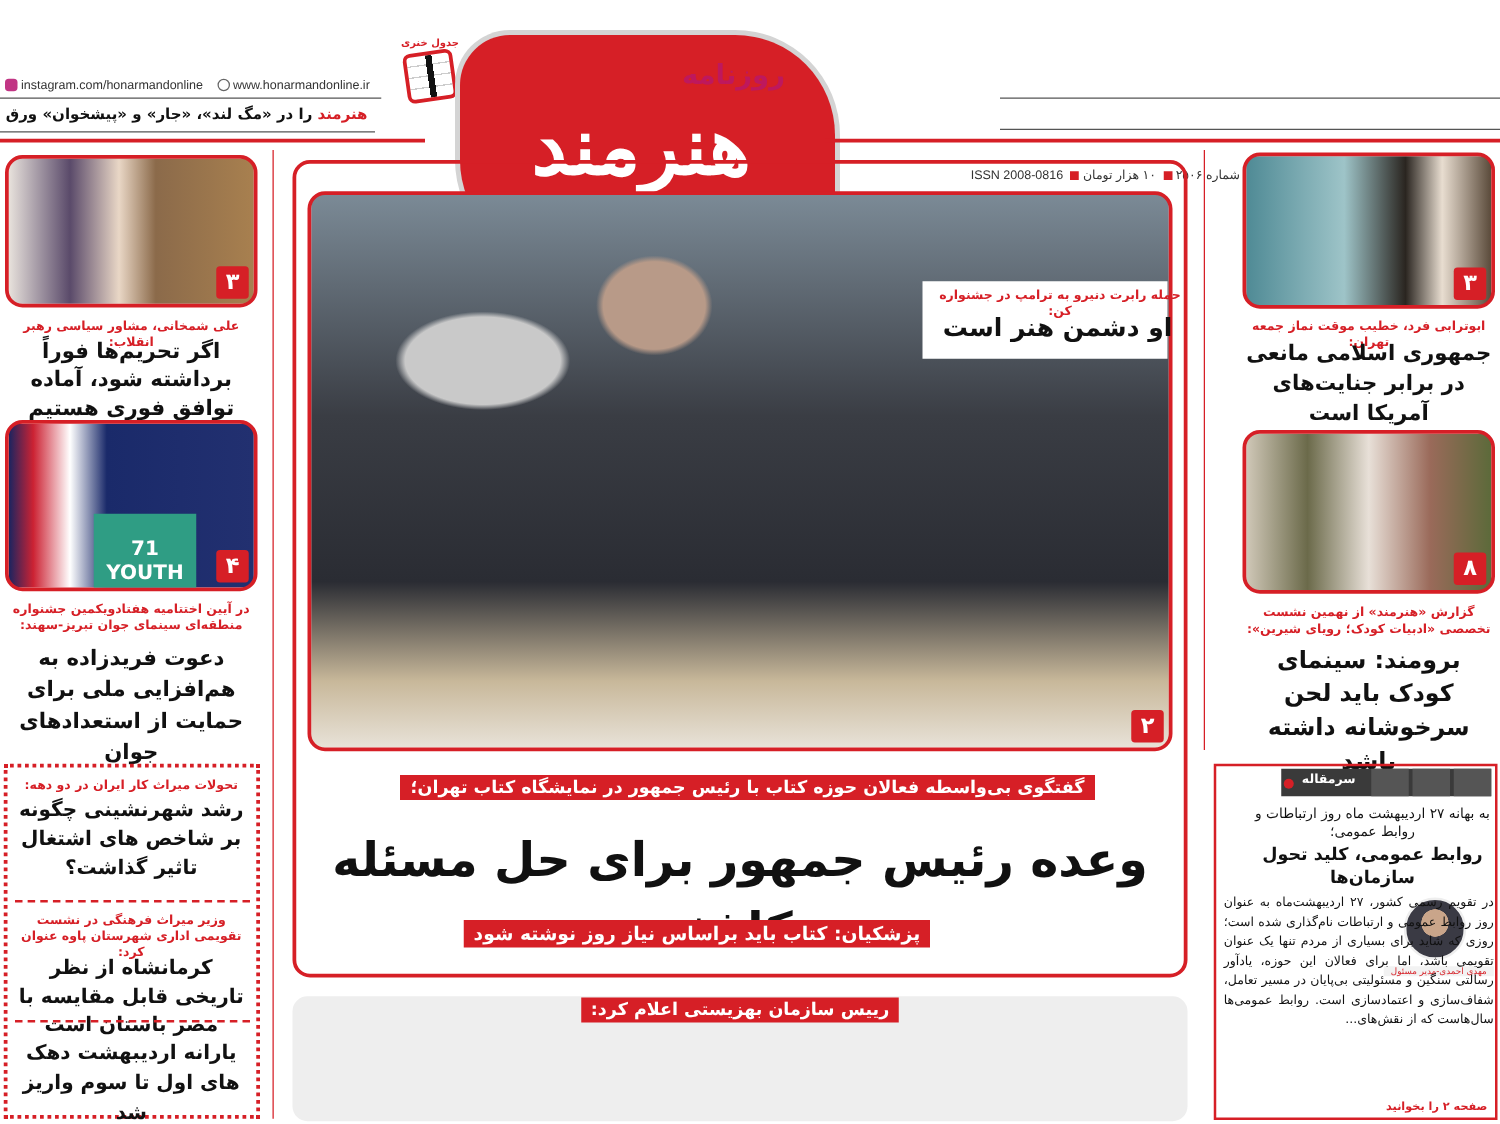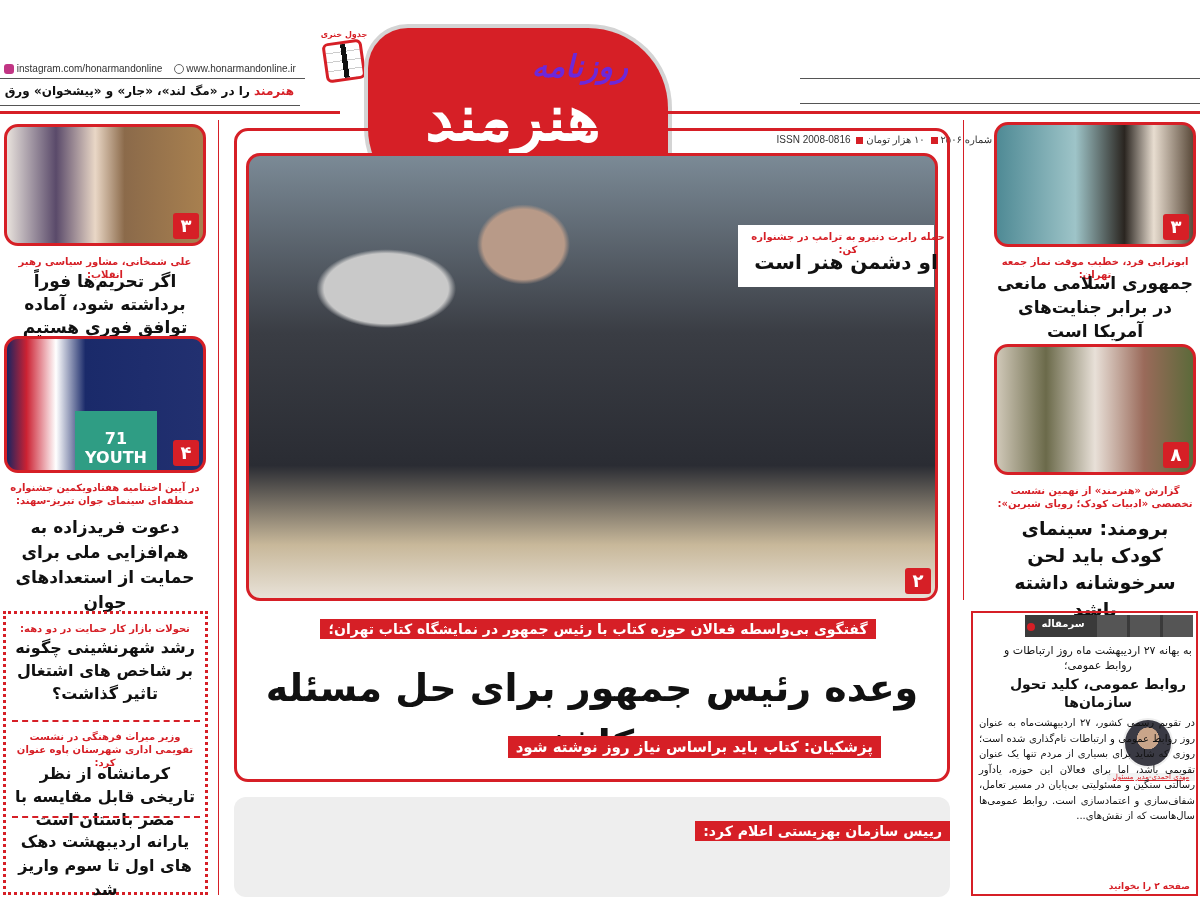--- a/index.html
+++ b/index.html
@@ -40,21 +40,21 @@
 
   <div class="abs" style="left:316px;top:14px;width:56px;height:60px;">
     <div class="red" style="font-size:8px;text-align:center;font-weight:bold;margin-top:16px;">جدول خنری</div>
     <div style="margin:2px auto 0;width:40px;height:40px;border:3px solid #d61f26;border-radius:6px;background:
       linear-gradient(90deg, transparent 45%, #111 45%, #111 60%, transparent 60%),
       repeating-linear-gradient(0deg,#fff 0 8px,#ccc 8px 9px);transform:rotate(-8deg);"></div>
   </div>
 
   <div class="abs" style="left:368px;top:8px;width:300px;height:200px;">
     <div style="position:absolute;left:0;top:20px;width:300px;height:180px;background:#d61f26;border-radius:40px 80px 40px 80px;box-shadow:0 0 0 4px #d4d4d4;"></div>
-    <div class="rtl" style="position:absolute;right:40px;top:40px;font-size:31px;font-weight:bold;color:#6d28d9;font-style:italic;">روزنامه</div>
+    <div class="rtl" style="position:absolute;right:40px;top:40px;font-size:22px;font-weight:bold;color:#be185d;">روزنامه</div>
     <div class="rtl" style="position:absolute;left:10px;top:72px;width:270px;text-align:center;font-size:64px;font-weight:bold;color:#fff;font-family:'DejaVu Serif',serif;">هنرمند</div>
     <div class="rtl" style="position:absolute;right:20px;top:170px;font-size:11px;color:#fff;font-style:italic;">...باید که خاک درگه اهل هنر شوی</div>
   </div>
 
   <div class="topline" style="left:800px;top:78px;width:400px;"></div>
   <div class="abs small-info rtl" style="right:8px;top:86px;font-weight:normal;margin-top:48px;">
     <span>شنبه ۲۷ اردیبهشت ماه ۱۴۰۴</span><span class="sq"></span>
     <span>سال هجدهم</span><span class="sq"></span>
     <span>شماره ۲۵۰۶</span><span class="sq"></span>
     <span>۱۰ هزار تومان</span><span class="sq"></span>
@@ -75,21 +75,21 @@
 <div class="headline" style="left:4px;top:270px;width:202px;font-size:17px;line-height:23px;">اگر تحریم‌ها فوراً برداشته شود، آماده توافق فوری هستیم</div>
 
 <div class="photo" style="left:4px;top:336px;width:202px;height:137px;background:linear-gradient(90deg,#1a2460 0%,#c23 10%,#fff 25%,#1a2a6a 40%,#223070 100%);">
   <div style="position:absolute;left:68px;top:72px;width:82px;height:62px;background:#2f9d84;color:#fff;font-size:16px;font-weight:bold;padding:18px 4px 0;text-align:center;">71 YOUTH CINEMA</div>
   <div class="badge">۴</div>
 </div>
 <div class="kicker" style="left:4px;top:481px;width:202px;">در آیین اختتامیه هفتاد‌ویکمین جشنواره منطقه‌ای سینمای جوان تبریز-سهند:</div>
 <div class="headline" style="left:4px;top:515px;width:202px;font-size:17px;line-height:25px;">دعوت فریدزاده به هم‌افزایی ملی برای حمایت از استعدادهای جوان</div>
 
 <div class="dotbox" style="left:3px;top:611px;width:205px;height:284px;"></div>
-<div class="kicker" style="left:10px;top:622px;width:190px;">تحولات بازار کار حمایت در دو دهه:</div>
+<div class="kicker" style="left:10px;top:622px;width:190px;">تحولات میراث کار ایران در دو دهه:</div>
 <div class="headline" style="left:10px;top:636px;width:190px;font-size:16px;line-height:23px;">رشد شهرنشینی چگونه بر شاخص های اشتغال تاثیر گذاشت؟</div>
 <div class="dash" style="left:12px;top:720px;width:188px;"></div>
 <div class="kicker" style="left:10px;top:730px;width:190px;">وزیر میراث فرهنگی در نشست تقویمی اداری شهرستان پاوه عنوان کرد:</div>
 <div class="headline" style="left:10px;top:762px;width:190px;font-size:16px;line-height:23px;">کرمانشاه از نظر تاریخی قابل مقایسه با مصر باستان است</div>
 <div class="dash" style="left:12px;top:816px;width:188px;"></div>
 <div class="headline" style="left:10px;top:830px;width:190px;font-size:16px;line-height:24px;">یارانه اردیبهشت دهک های اول تا سوم واریز شد</div>
 
 <div class="abs" style="left:234px;top:128px;width:716px;height:654px;border:3px solid #d61f26;border-radius:14px;"></div>
 <div class="photo" style="left:246px;top:153px;width:692px;height:448px;background:
   radial-gradient(ellipse at 20% 30%, #c9c9c9 0 8%, transparent 9%),
@@ -99,26 +99,26 @@
 </div>
 <div class="abs" style="left:738px;top:225px;width:196px;height:62px;background:#fff;">
   <div class="kicker" style="left:0;top:5px;width:196px;margin-left:12px;">حمله رابرت دنیرو به ترامپ در جشنواره کن:</div>
   <div class="headline" style="left:0;top:22px;width:216px;font-size:20px;line-height:30px;">او دشمن هنر است</div>
 </div>
 
 <div class="abs rtl" style="left:234px;top:619px;width:716px;text-align:center;padding-left:12px;">
   <span class="redbar" style="font-size:14px;">گفتگوی بی‌واسطه فعالان حوزه کتاب با رئیس جمهور در نمایشگاه کتاب تهران؛</span>
 </div>
 <div class="headline" style="left:234px;top:660px;width:716px;font-size:38px;line-height:56px;">وعده رئیس جمهور برای حل مسئله کاغذ</div>
-<div class="abs rtl" style="left:234px;top:736px;width:647px;">
+<div class="abs rtl" style="left:234px;top:736px;width:647px;text-align:center;">
   <span class="redbar" style="font-size:15px;">پزشکیان: کتاب باید براساس نیاز روز نوشته شود</span>
 </div>
 
 <div class="abs" style="left:234px;top:797px;width:716px;height:100px;background:#eeeeee;border-radius:12px;">
-  <div class="abs rtl" style="left:0;top:24px;width:716px;text-align:right;">
+  <div class="abs rtl" style="left:0;top:0;width:716px;text-align:center;">
     <span class="redbar" style="font-size:14px;">رییس سازمان بهزیستی اعلام کرد:</span>
   </div>
 </div>
 
 <div class="photo" style="left:994px;top:122px;width:202px;height:125px;background:linear-gradient(90deg,#4f8a95 0%,#9ec4c8 40%,#2a2520 65%,#e8ddd0 80%,#5a4a3a 100%);">
   <div class="badge">۳</div>
 </div>
 <div class="kicker" style="left:994px;top:255px;width:202px;">ابوترابی فرد، خطیب موقت نماز جمعه تهران:</div>
 <div class="headline" style="left:994px;top:271px;width:202px;font-size:17px;line-height:24px;">جمهوری اسلامی مانعی در برابر جنایت‌های آمریکا است</div>
 
@@ -132,16 +132,16 @@
   <div class="abs rtl" style="left:52px;top:2px;width:168px;height:22px;background:#3a3a3a;display:flex;gap:3px;">
     <span style="flex:0 0 30px;background:#555;"></span>
     <span style="flex:0 0 30px;background:#555;"></span>
     <span style="flex:0 0 30px;background:#555;"></span>
   </div>
   <div class="abs" style="left:60px;top:5px;width:60px;color:#fff;font-size:10px;font-weight:bold;text-align:center;">سرمقاله</div>
   <div class="abs" style="left:54px;top:10px;width:8px;height:8px;border-radius:50%;background:#d61f26;"></div>
   <div class="headline" style="left:30px;top:30px;width:190px;font-size:11px;font-weight:normal;line-height:15px;">به بهانه ۲۷ اردیبهشت ماه روز ارتباطات و روابط عمومی؛</div>
   <div class="headline" style="left:30px;top:62px;width:190px;font-size:14px;line-height:18px;">روابط عمومی، کلید تحول سازمان‌ها</div>
   <div class="abs" style="left:150px;top:105px;width:50px;height:50px;border-radius:50%;background:radial-gradient(circle at 50% 40%,#c9a58a 0 30%,#3a3a44 31%);border:2px solid #eee;"></div>
-  <div class="abs rtl" style="left:134px;top:160px;width:88px;font-size:7px;color:#d61f26;text-align:center;background:#f2f2f2;text-decoration:underline;">مهدی احمدی-مدیر مسئول</div>
+  <div class="abs rtl" style="left:134px;top:160px;width:88px;font-size:7px;color:#d61f26;text-align:center;background:#f2f2f2;">مهدی احمدی-مدیر مسئول</div>
   <div class="abs rtl" style="left:6px;top:102px;width:216px;font-size:10px;line-height:15.5px;text-align:justify;shape-outside:none;padding-left:0;">در تقویم رسمی کشور، ۲۷ اردیبهشت‌ماه به عنوان روز روابط عمومی و ارتباطات نام‌گذاری شده است؛ روزی که شاید برای بسیاری از مردم تنها یک عنوان تقویمی باشد، اما برای فعالان این حوزه، یادآور رسالتی سنگین و مسئولیتی بی‌پایان در مسیر تعامل، شفاف‌سازی و اعتمادسازی است. روابط عمومی‌ها سال‌هاست که از نقش‌های...</div>
   <div class="abs rtl red" style="right:6px;top:268px;font-size:9px;font-weight:bold;">صفحه ۲ را بخوانید</div>
 </div>
 
 </body></html>

